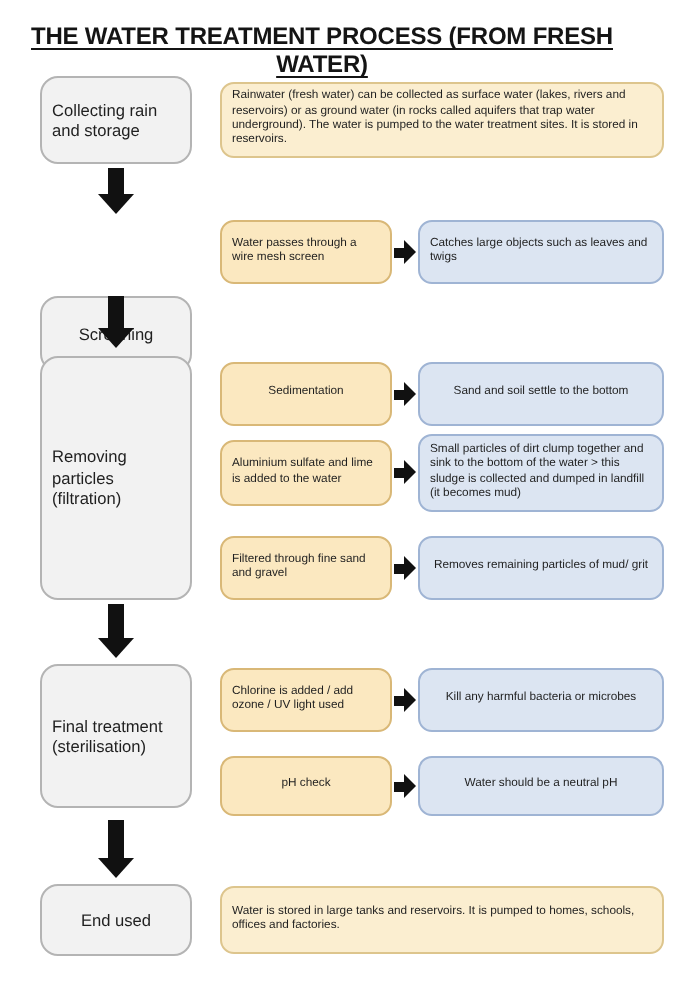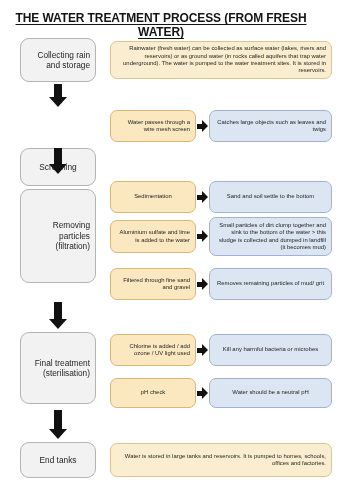--- a/index.html
+++ b/index.html
@@ -34,21 +34,21 @@
   }
 
   
   .box {
     position: absolute;
     box-sizing: border-box;
     border-radius: 7px;
     display: flex;
     align-items: center;
     justify-content: center;
-    text-align: right;
+    text-align: left;
     line-height: 1.25;
     padding: 2px 5px;
   }
 
   .stage {
     background: #f2f2f2;
     border: 1px solid #b4b4b4;
     font-size: 8.3px;
     color: #1f1f1f;
     border-radius: 9px;
@@ -137,40 +137,40 @@
 
 <div class="box stage" style="left:20px; top:108px; width:76px; height:38px;margin-top:40px;">
   <span>Screening</span>
 </div>
 
 <div class="v-arrow" style="left:58px; top:148px;">
   <div class="shaft" style="left:-4px; top:0; width:8px; height:17px;"></div>
   <div class="head" style="left:-9px; top:16px;"></div>
 </div>
 
-<div class="box stage" style="left:20px; top:189px; width:76px; height:94px;">
+<div class="box stage" style="left:20px; top:178px; width:76px; height:122px;">
   <span>Removing particles (filtration)</span>
 </div>
 
 <div class="v-arrow" style="left:58px; top:302px;">
   <div class="shaft" style="left:-4px; top:0; width:8px; height:18px;"></div>
   <div class="head" style="left:-9px; top:17px;"></div>
 </div>
 
 <div class="box stage" style="left:20px; top:332px; width:76px; height:72px;">
   <span>Final treatment (sterilisation)</span>
 </div>
 
 <div class="v-arrow" style="left:58px; top:410px;">
   <div class="shaft" style="left:-4px; top:0; width:8px; height:20px;"></div>
   <div class="head" style="left:-9px; top:19px;"></div>
 </div>
 
 <div class="box stage" style="left:20px; top:442px; width:76px; height:36px;">
-  <span>End tanks</span>
+  <span>End used</span>
 </div>
 
 <div class="box wide-note" style="left:110px; top:41px; width:222px; height:38px;">
   <span>Rainwater (fresh water) can be collected as surface water (lakes, rivers and reservoirs) or as ground water (in rocks called aquifers that trap water underground). The water is pumped to the water treatment sites. It is stored in reservoirs.</span>
 </div>
 
 <div class="box action" style="left:110px; top:110px; width:86px; height:32px;">
   <span>Water passes through a wire mesh screen</span>
 </div>
 <div class="h-arrow" style="left:197px; top:120px;">

